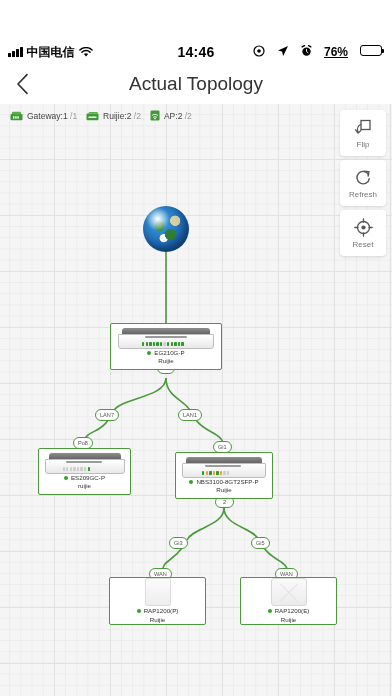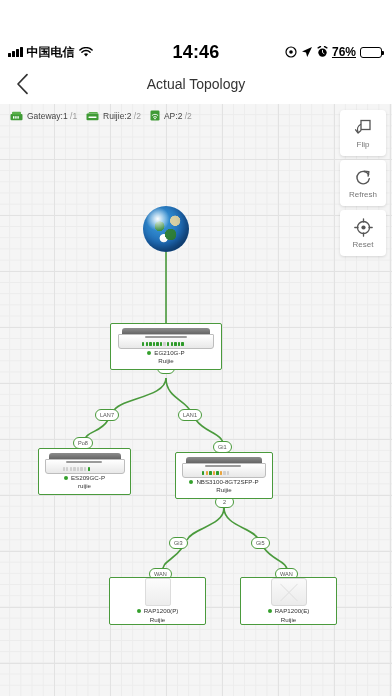--- a/index.html
+++ b/index.html
@@ -11,41 +11,41 @@
   #app { position:relative; width:392px; height:696px; overflow:hidden; background:#6d28d9;margin-top:40px; }
 
   
   .statusbar {
     position:absolute; top:0; left:0; width:392px; height:24px;
     display:flex; align-items:center; padding:0 10px 0 8px;
     background:#fff; color:#000; font-size:12px; font-weight:bold;
   }
   .sb-left { display:flex; align-items:center; gap:4px; }
   .sb-center { position:absolute; left:0; right:0; text-align:center;
-    font-size:18px; font-weight:bold; letter-spacing:0.2px; }
-  .sb-right { margin-left:auto; display:flex; align-items:center; gap:4px; z-index:2;text-decoration:underline;}
+    font-size:14px; font-weight:bold; letter-spacing:0.2px; }
+  .sb-right { margin-left:auto; display:flex; align-items:flex-start; gap:12px; z-index:2;text-decoration:underline;}
   .bars { display:flex; align-items:flex-end; gap:1.5px; height:10px; }
   .bars i { display:block; width:2.5px; background:#000; border-radius:0.5px; }
   .bars i:nth-child(1){height:4px;} .bars i:nth-child(2){height:6px;}
   .bars i:nth-child(3){height:8px;} .bars i:nth-child(4){height:10px;}
   .carrier { font-size:12px; font-weight:bold; }
   .battery { width:22px; height:11px; border:1.3px solid #000; border-radius:3px;
     position:relative; padding:1.3px; }
   .battery::after { content:""; position:absolute; right:-3.2px; top:3px;
     width:2px; height:4px; background:#000; border-radius:0 1px 1px 0; }
   .battery .fill { height:100%; width:76%; background:#000; border-radius:1px; }
   .pct { font-size:12px; font-weight:bold; }
 
   
   .navbar { position:absolute; top:24px; left:0; width:392px; height:40px;
     background:#fff; display:flex; align-items:center; }
   .back-btn { width:44px; height:40px; display:flex; align-items:center;
     justify-content:center; }
   .nav-title { position:absolute; left:0; right:0; text-align:center;
-    font-size:14px; color:#333; }
+    font-size:19px; color:#333; }
 
   
   .canvas { position:absolute; top:64px; left:0; width:392px; height:632px;
     background-color:#f5f5f5;
     background-image:
       linear-gradient(to right, #e2e2e2 1px, transparent 1px),
       linear-gradient(to bottom, #e2e2e2 1px, transparent 1px),
       linear-gradient(to right, #ececec 1px, transparent 1px),
       linear-gradient(to bottom, #ececec 1px, transparent 1px);
     background-size: 56px 56px, 56px 56px, 11.2px 11.2px, 11.2px 11.2px;

